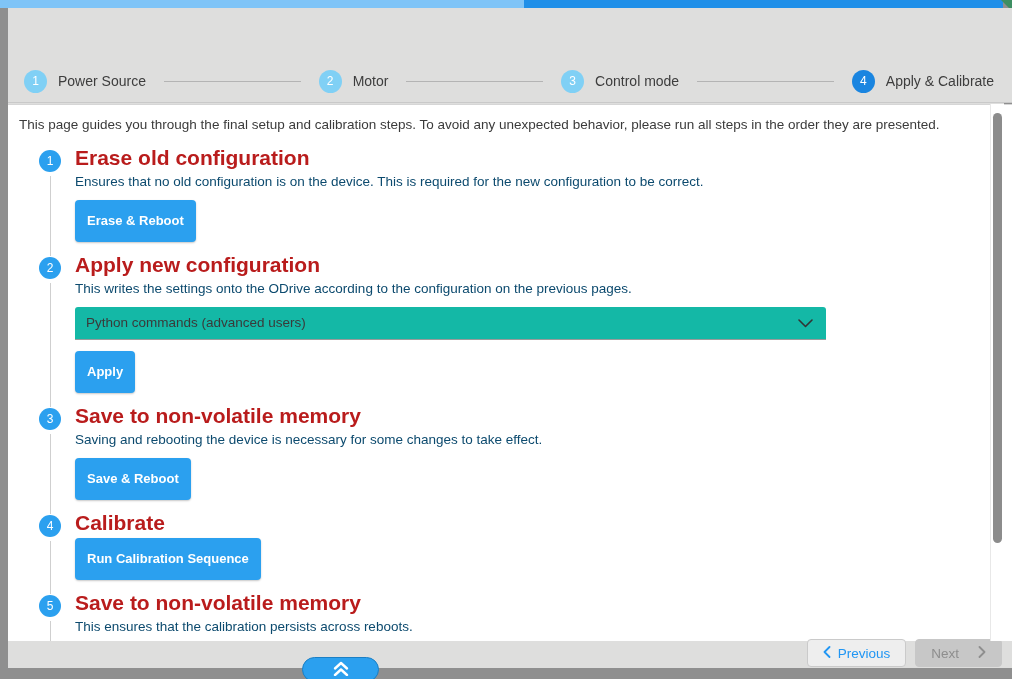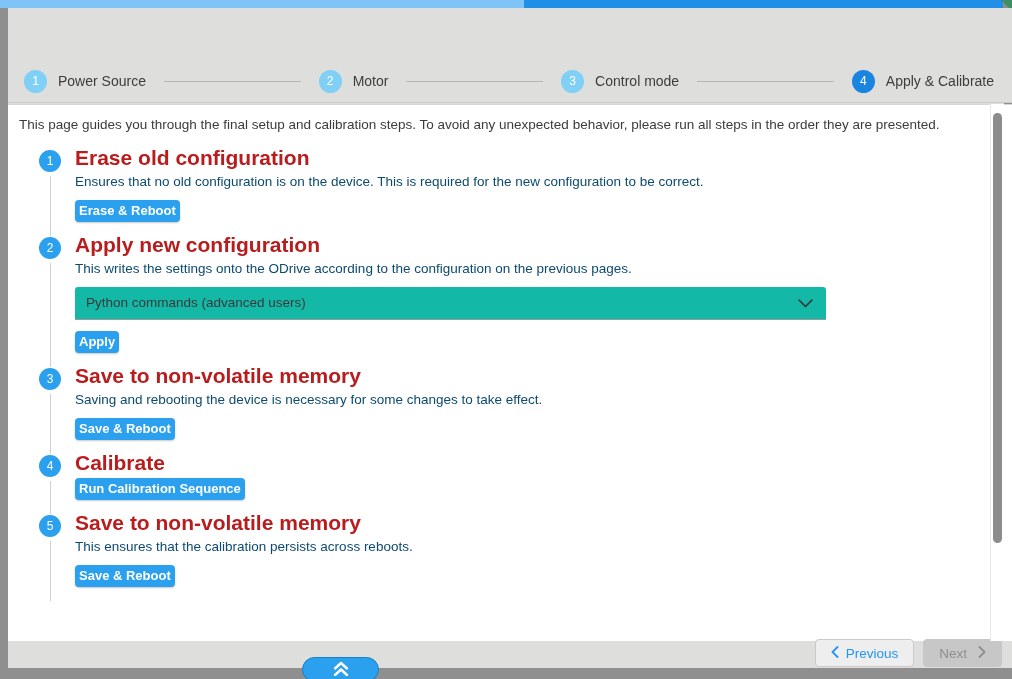--- a/index.html
+++ b/index.html
@@ -208,22 +208,22 @@
     display: inline-flex;
     align-items: center;
     justify-content: center;
     background: #2ba0ef;
     color: #ffffff;
     border: none;
     border-radius: 4px;
     font-size: 13px;
     font-weight: 700;
     font-family: "Liberation Sans", sans-serif;
-    padding: 8px 4px;
-    height: 22px;
+    padding: 8px 12px;
+    height: 42px;
     box-sizing: border-box;
     box-shadow: 0 1px 2px rgba(0,0,0,0.22);
     cursor: pointer;
     white-space: nowrap;
   }
 
   .select-row {
     margin: 0 0 11px 0;
     width: 751px;
   }
@@ -301,21 +301,21 @@
     border-radius: 4px;
     color: #2196f3;
     font-size: 13.5px;
     font-family: "Liberation Sans", sans-serif;
     cursor: pointer;
     box-sizing: border-box;
   }
   .btn-next {
     display: inline-flex;
     align-items: center;
-    gap: 11px;
+    gap: 19px;
     height: 28px;
     padding: 0 15px;
     background: #c7c7c7;
     border: 1px solid #c7c7c7;
     border-radius: 4px;
     color: #8e8e8e;
     font-size: 13.5px;
     font-family: "Liberation Sans", sans-serif;
     cursor: default;
     box-sizing: border-box;

